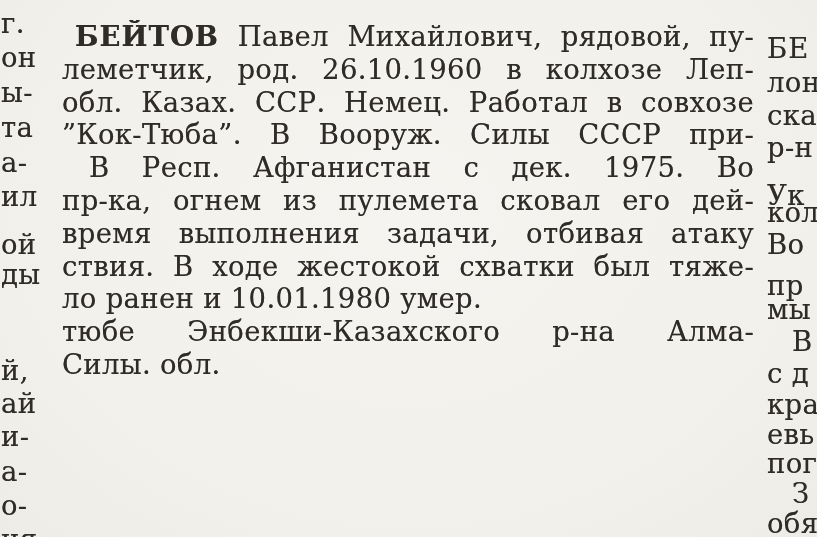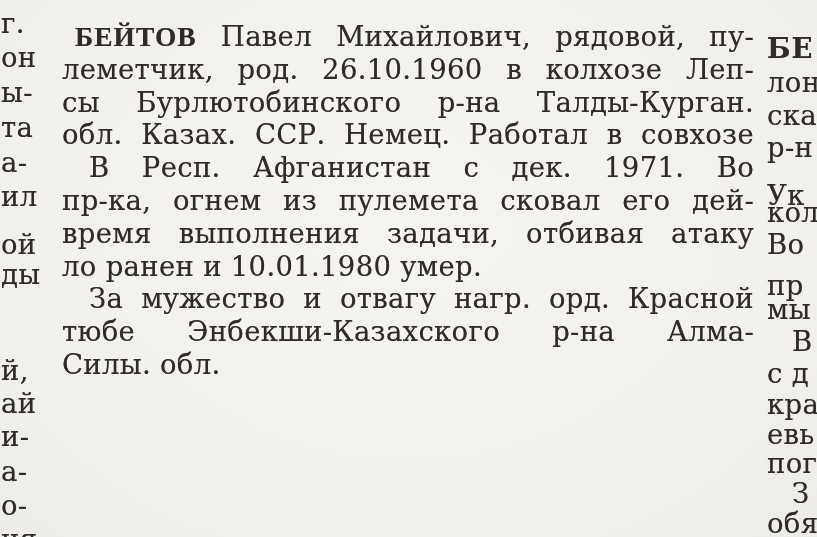--- a/index.html
+++ b/index.html
@@ -34,33 +34,33 @@
     text-align: justify;
   }
   .line.j::after {
     content: "";
     display: inline-block;
     width: 100%;
     height: 0;
   }
   .indent-sm { text-indent: 13px; }
   .indent    { text-indent: 27px; }
-  .surname   { font-weight: bold; letter-spacing: 1px; font-family: Liberation Serif, serif; }
+  .surname   { font-weight: bold; letter-spacing: 1px; }
   
   .frag {
     position: absolute;
     font-size: 27.5px;
     line-height: 30px;
     letter-spacing: 0.3px;
     white-space: nowrap;
   }
   .col-left  .frag { left: 1px; }
   .col-right .frag { left: 767px; }
   .col-right .frag.p-indent { left: 792px; }
-  .frag.bold { font-weight: bold; letter-spacing: 1px; }
+  .frag.bold { font-weight: normal; letter-spacing: 1px; }
 </style>
 </head>
 <body>
 
 <div class="page">
 
   <div class="col-left">
     <div class="frag" style="top:8px">г.</div>
     <div class="frag" style="top:42px">он</div>
     <div class="frag" style="top:77px">ы-</div>
@@ -73,27 +73,27 @@
     <div class="frag" style="top:388px">ай</div>
     <div class="frag" style="top:421px">и-</div>
     <div class="frag" style="top:456px">а-</div>
     <div class="frag" style="top:490px">о-</div>
     <div class="frag" style="top:524px">ия</div>
   </div>
 
   <div class="col-main">
     <div class="line j indent-sm"><b class="surname">БЕЙТОВ</b><span> Павел Михайлович, рядовой, пу-</span></div>
     <div class="line j">леметчик, род. 26.10.1960 в колхозе Леп-</div>
-    <div class="line j">сы Бурлютобинского р-на Талды-Курган.</div>
     <div class="line j">обл. Казах. ССР. Немец. Работал в совхозе</div>
-    <div class="line j indent">В Респ. Афганистан с дек. 1971. Во</div>
+    <div class="line j">”Кок-Тюба”. В Вооруж. Силы СССР при-</div>
+    <div class="line j indent">В Респ. Афганистан с дек. 1975. Во</div>
     <div class="line j">пр-ка, огнем из пулемета сковал его дей-</div>
     <div class="line j">время выполнения задачи, отбивая атаку</div>
+    <div class="line j">ствия. В ходе жестокой схватки был тяже-</div>
     <div class="line">ло ранен и 10.01.1980 умер.</div>
-    <div class="line j indent">За мужество и отвагу нагр. орд. Красной</div>
     <div class="line j">тюбе Энбекши-Казахского р-на Алма-</div>
     <div class="line">Силы. обл.</div>
   </div>
 
   <div class="col-right">
     <div class="frag bold" style="top:33px">БЕ</div>
     <div class="frag" style="top:67px">лон</div>
     <div class="frag" style="top:100px">ска</div>
     <div class="frag" style="top:132px">р-н</div>
     <div class="frag" style="top:180px">Ук</div>

